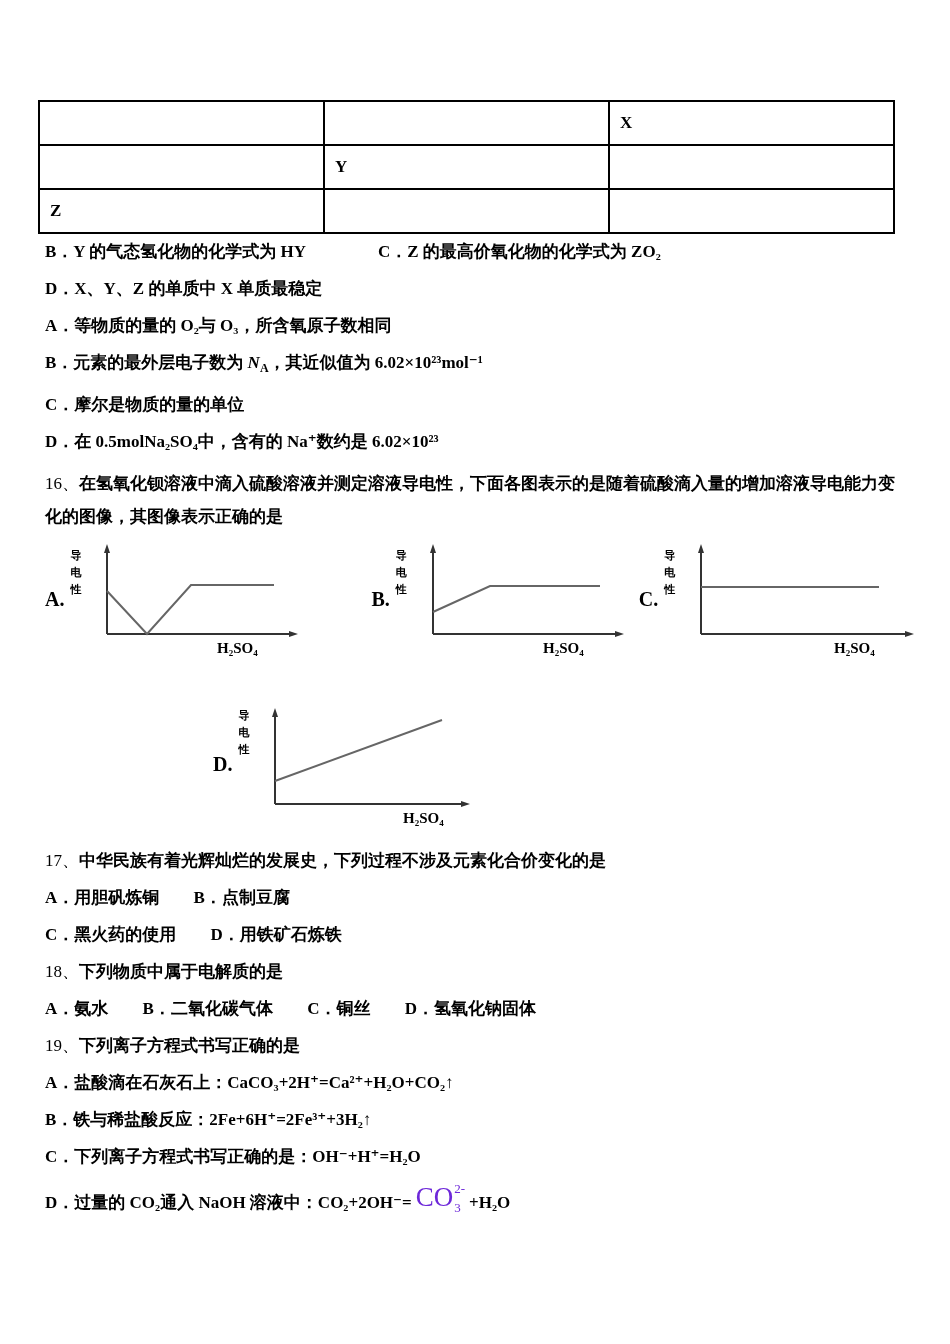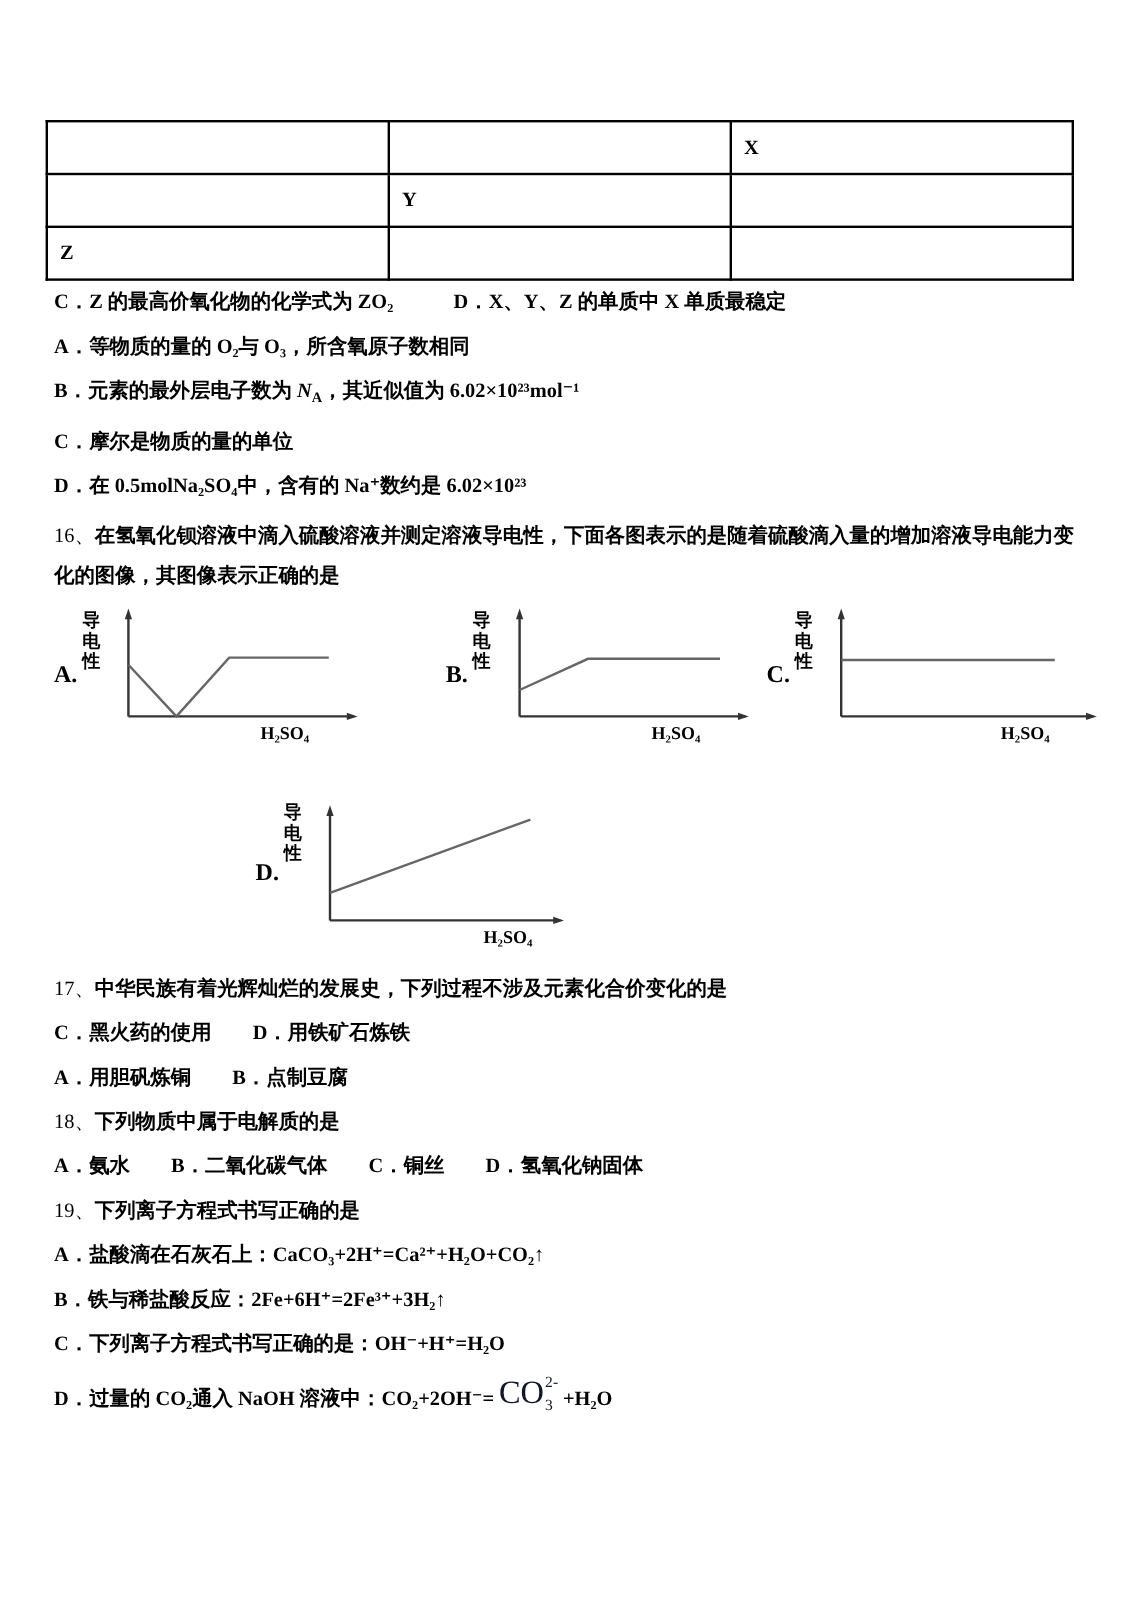--- a/index.html
+++ b/index.html
@@ -31,33 +31,33 @@
   .inline-opt { margin-right:30px; }
   .nsym { font-style:italic; font-family:"Liberation Serif",serif; }
   sub { font-size:12px; }
   
   .graph-row { display:flex; align-items:center; margin-top:4px; }
   .graph { display:flex; align-items:center; }
   .g-letter { font-size:20px; margin-right:3px; }
   .plot { display:flex; align-items:flex-start; }
   .ylabel {
     width:17px; margin-top:8px; margin-right:1px;
-    font-size:15px; line-height:17px;
+    font-size:11px; line-height:17px;
     word-break:break-all; text-align:center;
   }
   .axis { stroke:#333; stroke-width:2; fill:none; }
   .axis-f { fill:#333; }
   .curve { stroke:#666; stroke-width:2; fill:none; }
   .svg-xlabel { font:bold 15px "Liberation Serif","DejaVu Sans",serif; fill:#000; }
   .d-graph { margin-top:40px; margin-left:168px; }
   
   .line.tall { line-height:30px; margin-top:6px; }
   .bf {
     display:inline-flex; align-items:stretch;
-    color:#0f172a; font-weight:normal;
+    color:#6d28d9; font-weight:normal;
     vertical-align:2px; margin:0 4px;
   }
   .bf-base { font-size:27px; line-height:30px; }
   .bf-stack {
     display:flex; flex-direction:column; justify-content:space-between;
     font-size:13px; line-height:13px; height:32px; margin-left:1px;
   }
 </style>
 </head>
 <body>
@@ -78,20 +78,21 @@
     </tr>
     <tr>
       <td>Z</td>
       <td></td>
       <td></td>
     </tr>
   </tbody>
     </table>
 
   <div class="opts-2col">
+    <div class="line"><span>B．</span><span>Y 的气态氢化物的化学式为 HY</span></div>
     <div class="line"><span>C．</span><span>Z 的最高价氧化物的化学式为 ZO₂</span></div>
     <div class="line"><span>D．</span><span>X、Y、Z 的单质中 X 单质最稳定</span></div>
   </div>
 
   <div>
     <div class="line"><span>A．</span><span>等物质的量的 O₂与 O₃，所含氧原子数相同</span></div>
     <div class="line"><span>B．</span><span>元素的最外层电子数为 </span><i class="nsym">N</i><sub>A</sub><span>，其近似值为 6.02×10²³mol⁻¹</span></div>
     <div class="line"><span>C．</span><span>摩尔是物质的量的单位</span></div>
     <div class="line"><span>D．</span><span>在 0.5molNa₂SO₄中，含有的 Na⁺数约是 6.02×10²³</span></div>
   </div>
@@ -159,26 +160,26 @@
           <polyline class="curve" points="22,82 189,21"></polyline>
           <text class="svg-xlabel" x="150" y="124">H₂SO₄</text>
         </svg>
       </div>
     </div>
   </div>
 
   <div style="margin-top:20px;">
     <div class="line"><span class="qnum">17、</span><span>中华民族有着光辉灿烂的发展史，下列过程不涉及元素化合价变化的是</span></div>
     <div class="line">
+      <span class="inline-opt"><span>A．</span><span>用胆矾炼铜</span></span>
+      <span><span>B．</span><span>点制豆腐</span></span>
+    </div>
+    <div class="line">
       <span class="inline-opt"><span>C．</span><span>黑火药的使用</span></span>
       <span><span>D．</span><span>用铁矿石炼铁</span></span>
-    </div>
-    <div class="line">
-      <span class="inline-opt"><span>A．</span><span>用胆矾炼铜</span></span>
-      <span><span>B．</span><span>点制豆腐</span></span>
     </div>
   </div>
 
   <div>
     <div class="line"><span class="qnum">18、</span><span>下列物质中属于电解质的是</span></div>
     <div class="line">
       <span class="inline-opt"><span>A．</span><span>氨水</span></span>
       <span class="inline-opt"><span>B．</span><span>二氧化碳气体</span></span>
       <span class="inline-opt"><span>C．</span><span>铜丝</span></span>
       <span><span>D．</span><span>氢氧化钠固体</span></span>

